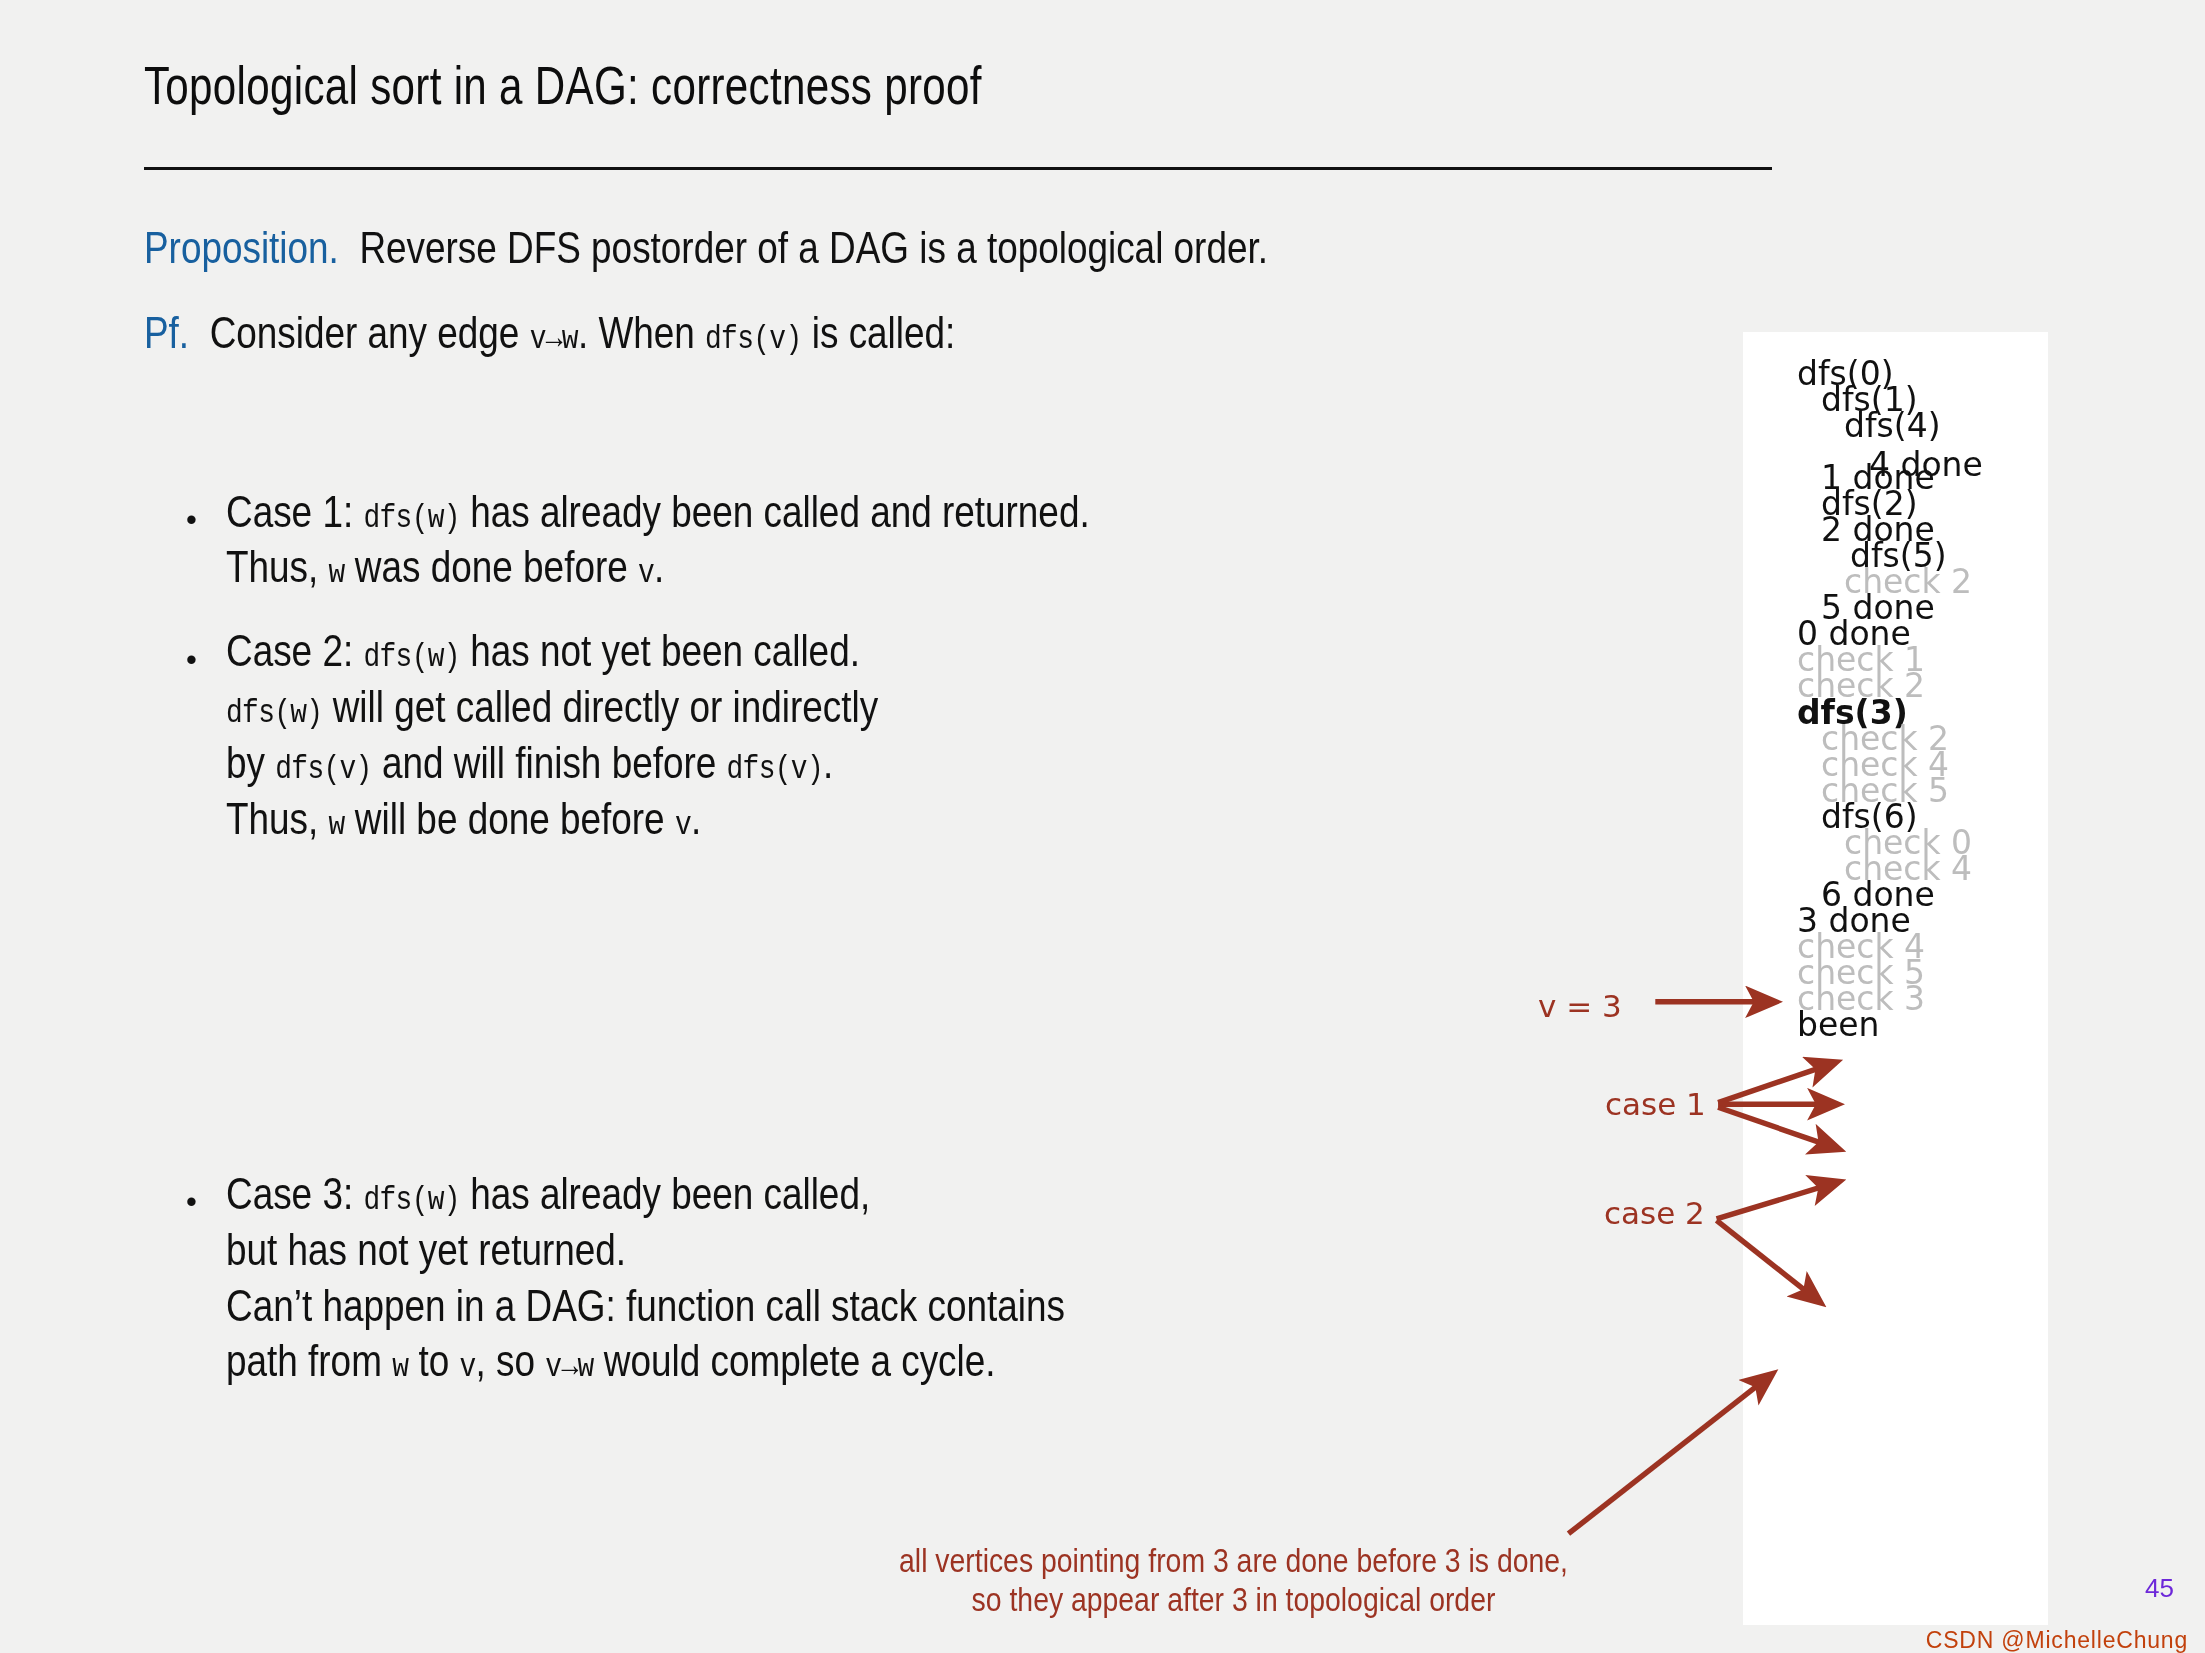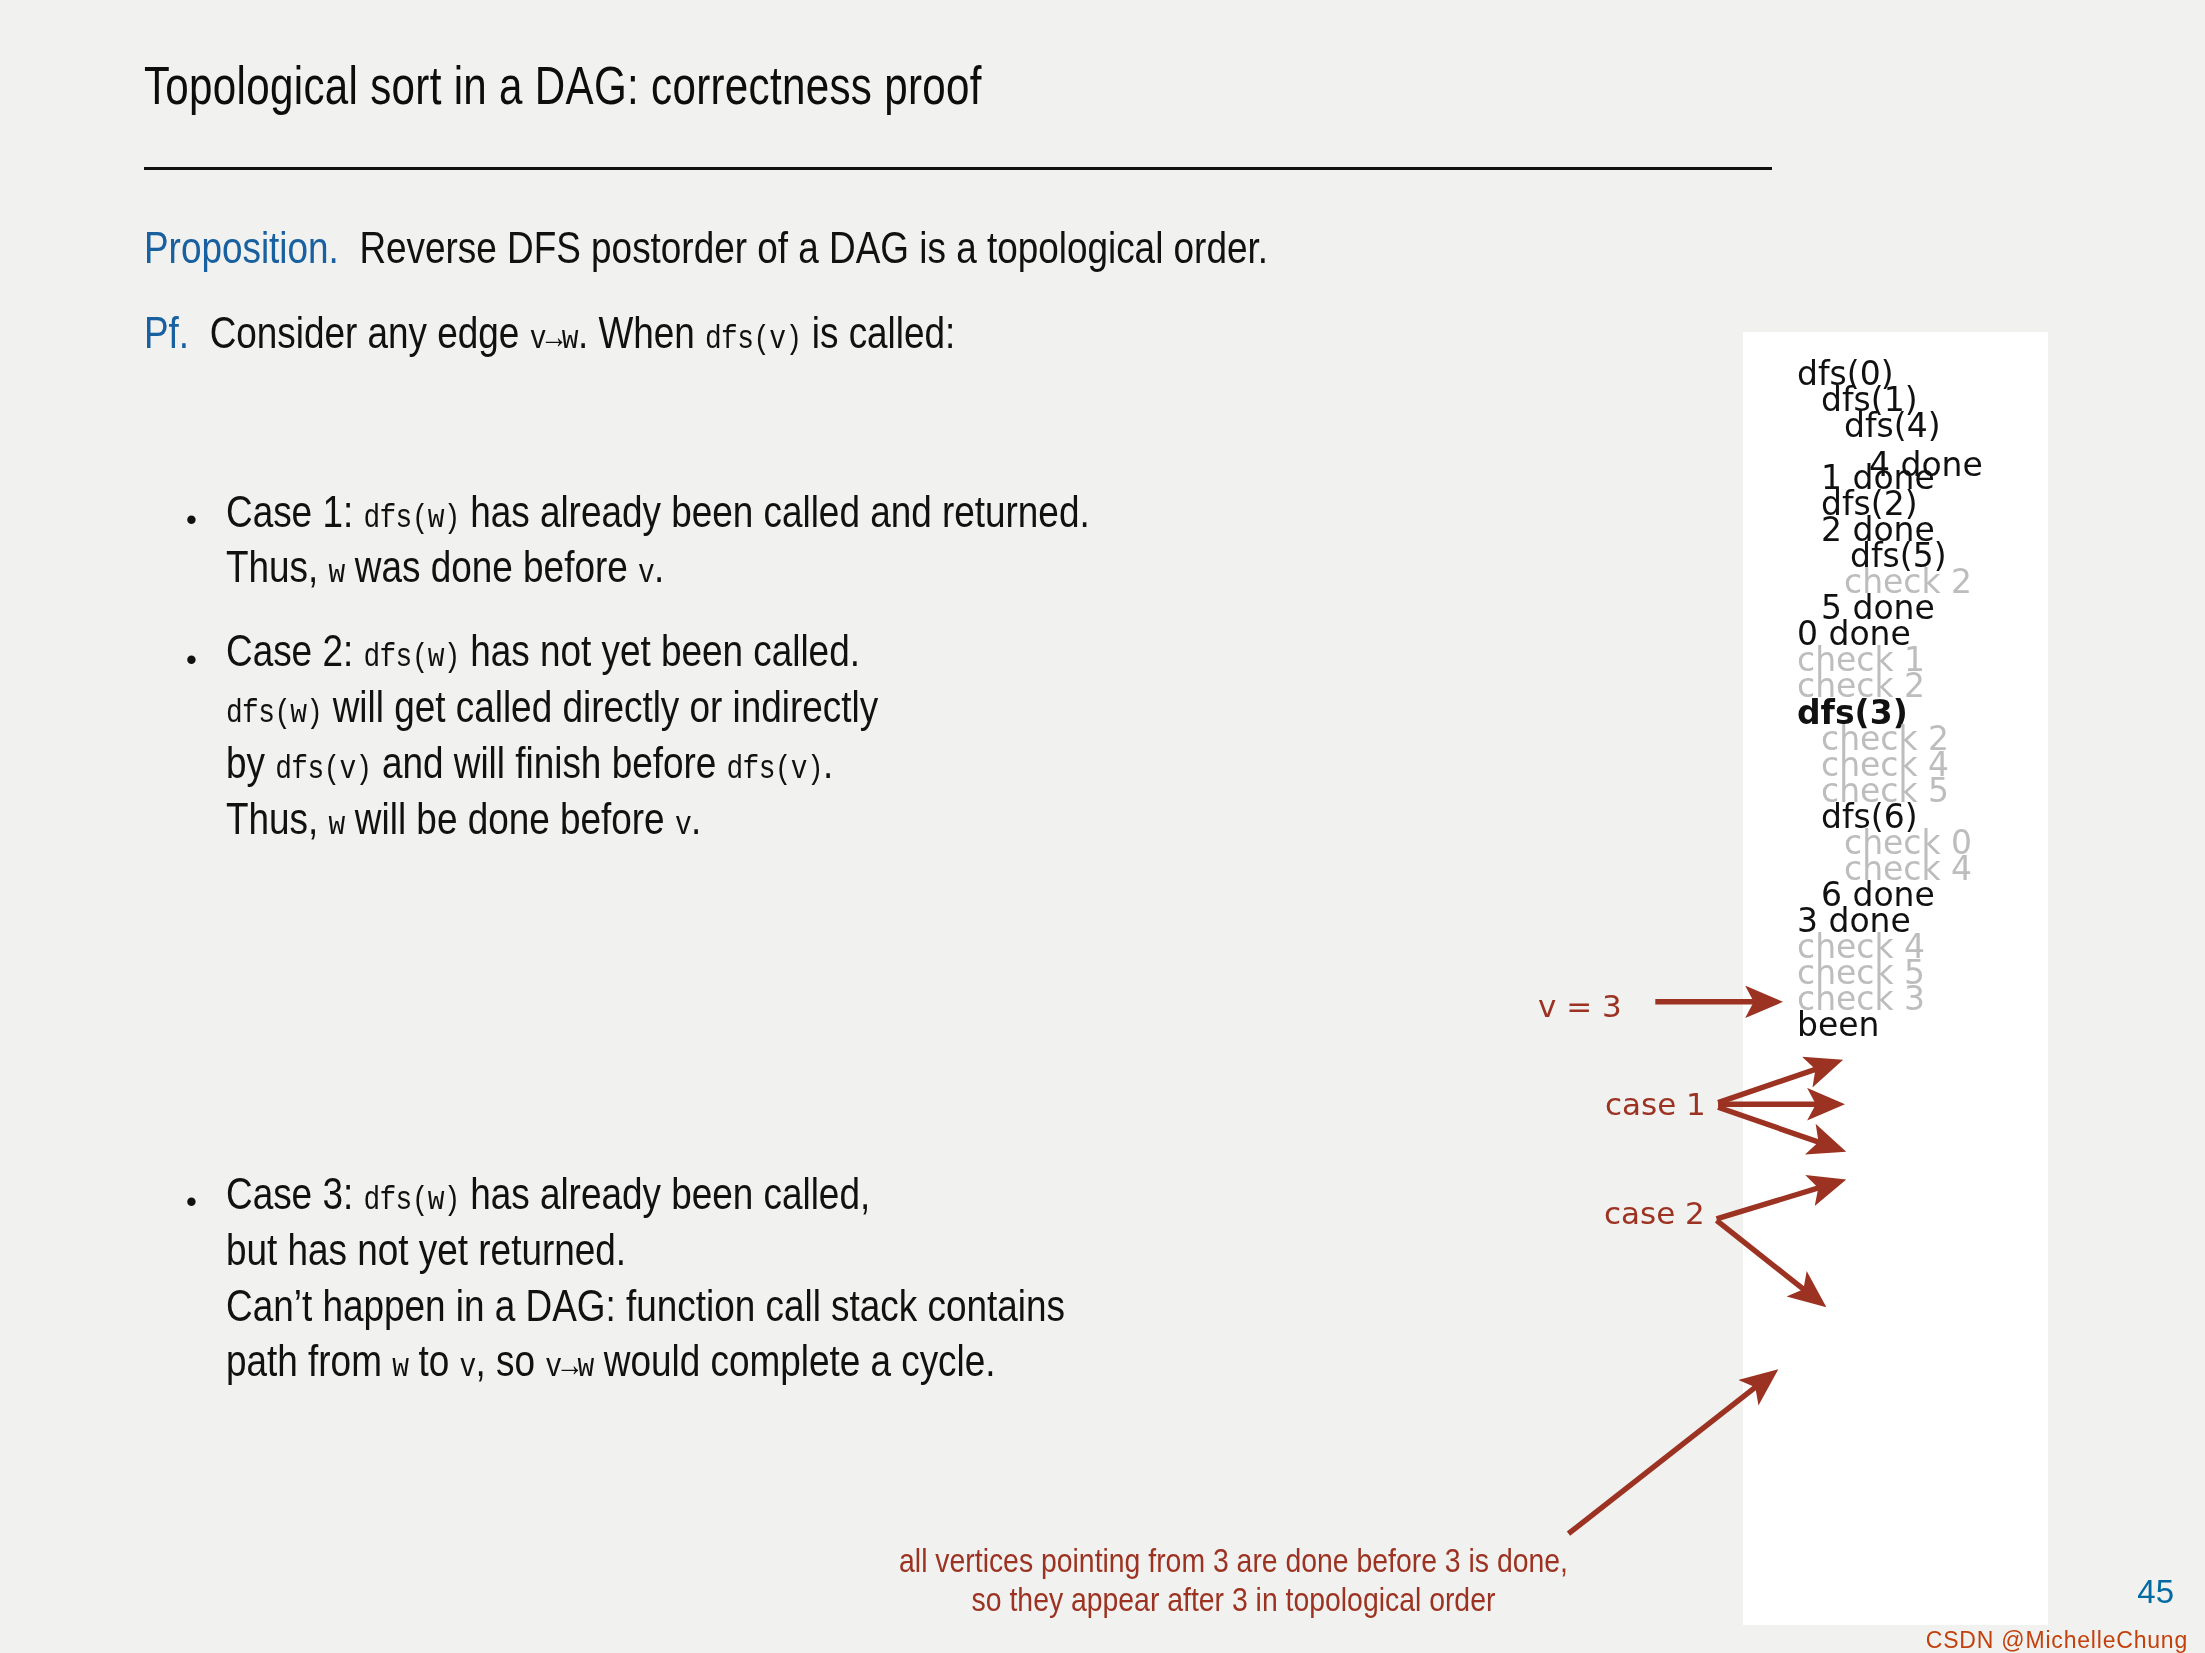--- a/index.html
+++ b/index.html
@@ -111,22 +111,22 @@
     width: 2205px;
     height: 1654px;
     pointer-events: none;
   }
 
   
   #page-num {
     position: absolute;
     right: 45px;
     top: 1573px;
-    font-size: 33px;
-    color: #0369a1;
+    font-size: 26px;
+    color: #6d28d9;
   }
   #watermark {
     position: absolute;
     right: 31px;
     top: 1627px;
     font-size: 23px;
     color: #c2410c;
     letter-spacing: 0.8px;
   }
 </style>

